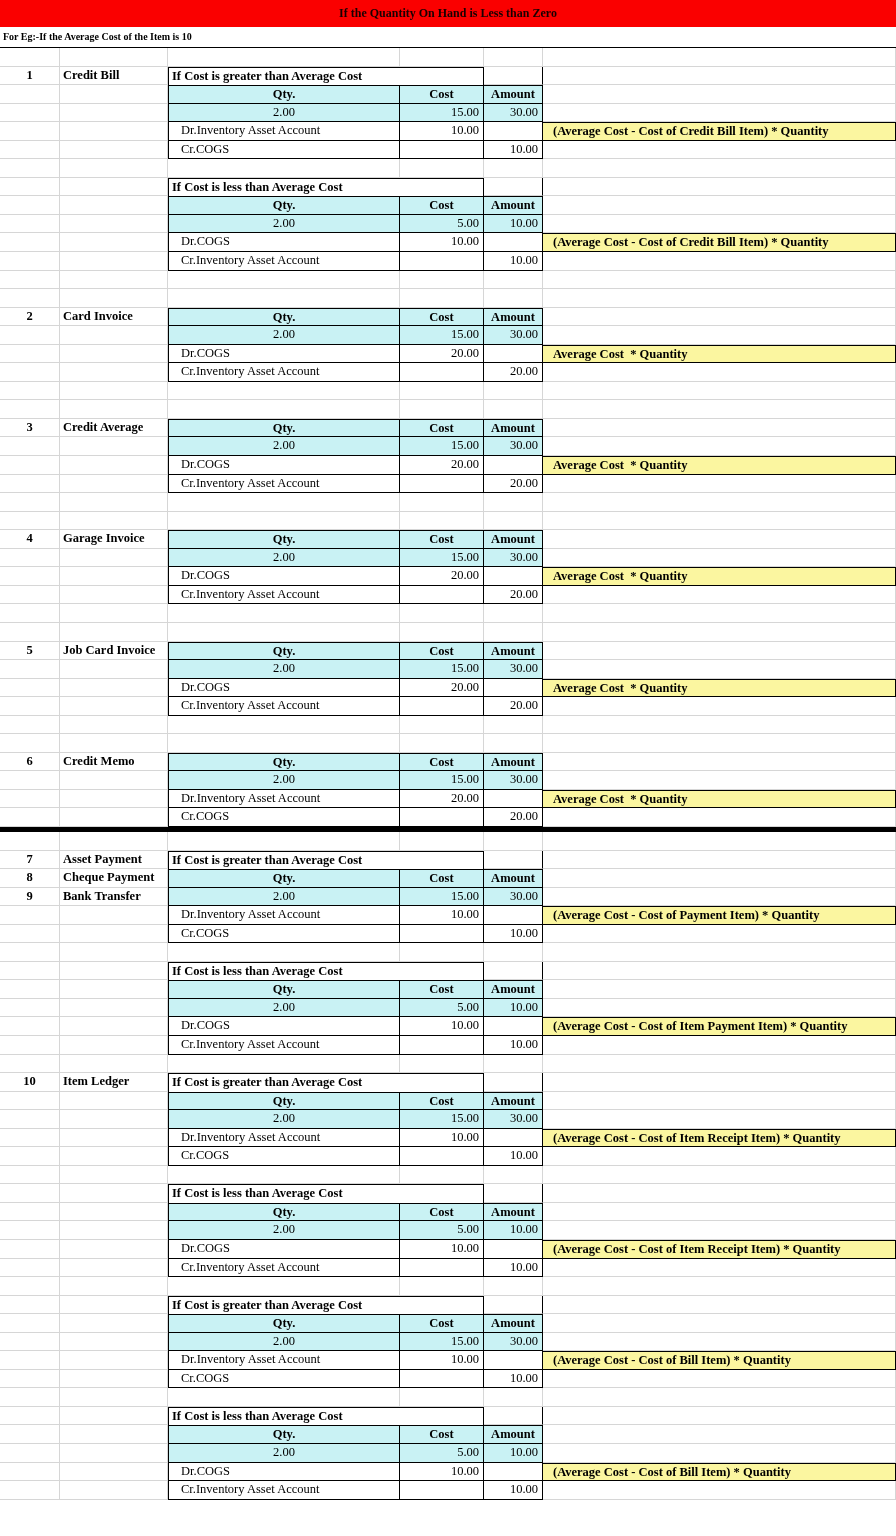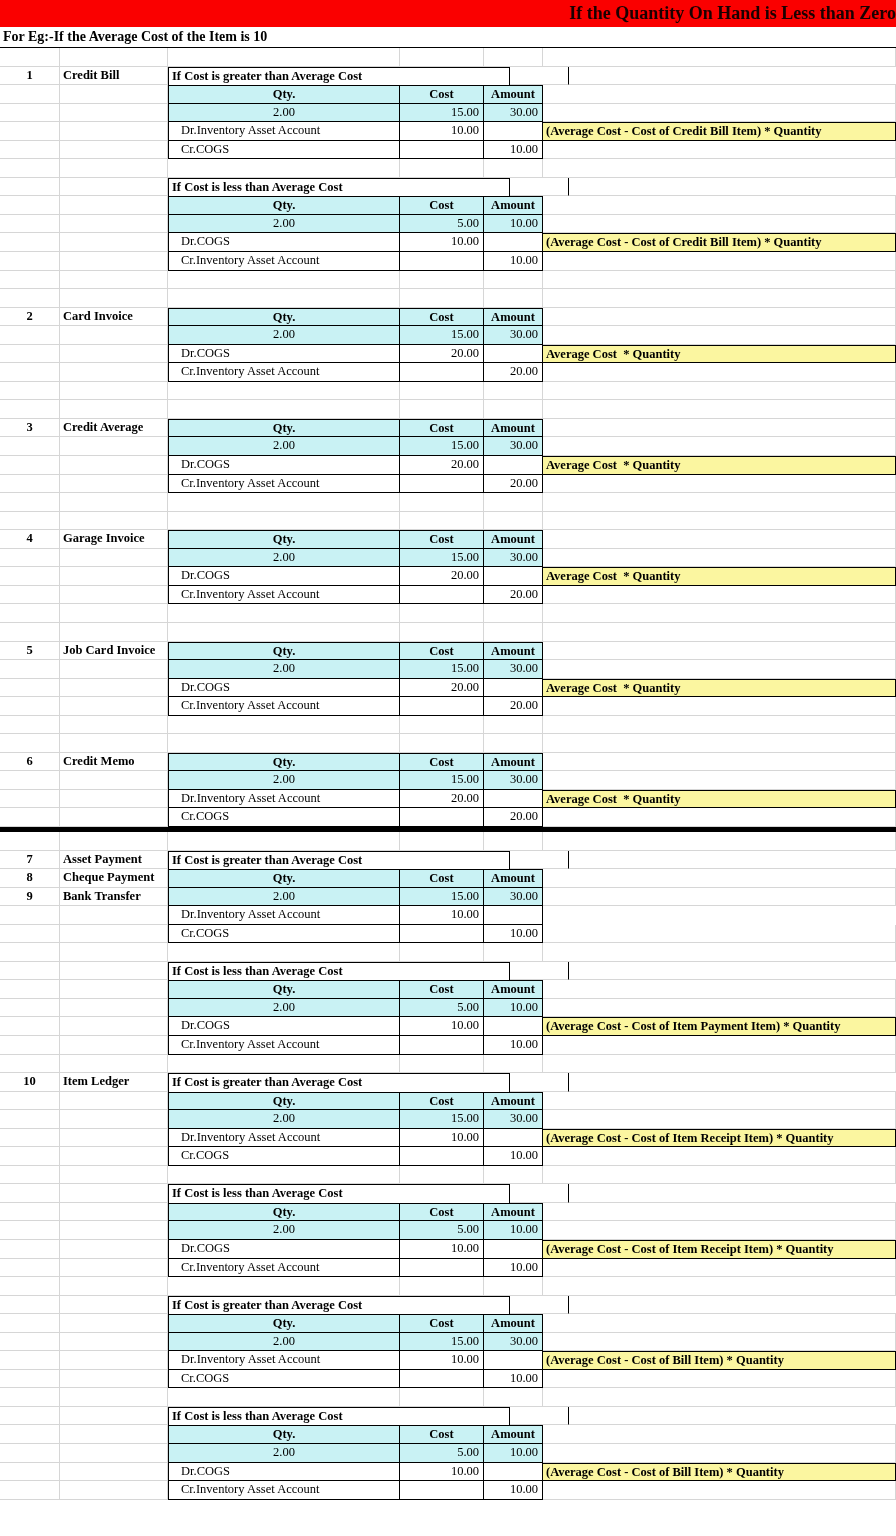--- a/index.html
+++ b/index.html
@@ -16,56 +16,56 @@
     position:relative;
   }
   .title-row{
     box-sizing:border-box;height:21px;line-height:19px;
     border:1px solid var(--blk);
     font-weight:bold;font-size:13.5px;text-align:center;
   }
   .banner-row{
     box-sizing:border-box;height:27px;line-height:27px;
     background:var(--banner-bg);
-    font-weight:bold;font-size:18px;text-align:right;color:#1a0000;
+    font-weight:bold;font-size:12px;text-align:center;color:#1a0000;
   }
   .subtitle-row{
     box-sizing:border-box;height:21px;line-height:20px;
     border-bottom:1px solid var(--blk);
-    font-weight:bold;font-size:14px;padding-left:3px;
+    font-weight:bold;font-size:10px;padding-left:3px;
   }
   .r{display:flex;height:18.55px;}
   .c{
     box-sizing:border-box;height:100%;flex:0 0 auto;
     border-right:1px solid var(--grid);border-bottom:1px solid var(--grid);
     font-size:12.5px;line-height:17.5px;overflow:hidden;white-space:nowrap;
   }
   .cA{width:60px;font-weight:bold;text-align:center;}
   .cB{width:108px;font-weight:bold;padding-left:3px;overflow:visible;}
   .cC{width:232px;}
   .cD{width:84px;}
   .cE{width:59px;}
   .cF{width:353px;}
-  .cCD{width:342px;font-family:Liberation Serif, serif;}
+  .cCD{width:316px;font-family:Liberation Serif, serif;}
   .bL{border-left:1px solid var(--blk);}
   .bR{border-right-color:var(--blk);}
   .bT{border-top:1px solid var(--blk);}
   .bB{border-bottom-color:var(--blk);}
   .cyan{background:var(--cyan);}
   .hdr{font-weight:bold;text-align:center;}
   .ctr{text-align:center;}
   .num{text-align:right;padding-right:4px;}
   .lbl{padding-left:12px;}
   .cond{
     font-weight:bold;padding-left:3px;
     border-left:1px solid var(--blk);border-top:1px solid var(--blk);
     border-right-color:var(--blk);border-bottom:0;
   }
   .note{
-    background:var(--yellow);font-weight:bold;padding-left:3px;white-space:pre;
+    background:var(--yellow);font-weight:bold;padding-left:10px;white-space:pre;
     border-top:1px solid var(--blk);border-right-color:var(--blk);border-bottom-color:var(--blk);
   }
   .divider{height:5px;background:var(--blk);}
 </style>
 </head>
 <body>
 
 <div class="page">
   <div class="banner-row">If the Quantity On Hand is Less than Zero</div>
   <div class="subtitle-row">For Eg:-If the Average Cost of the Item is 10</div>
@@ -435,20 +435,21 @@
         <div class="c cD cyan num bR bB">15.00</div>
         <div class="c cE cyan num bR bB">30.00</div>
         <div class="c cF"></div>
       </div>
       <div class="r">
         <div class="c cA"></div>
         <div class="c cB"></div>
         <div class="c cC lbl bL bR bB">Dr.Inventory Asset Account</div>
         <div class="c cD num bR bB">10.00</div>
         <div class="c cE num bR bB"></div>
+        <div class="c cF note">(Average Cost - Cost of Payment Item) * Quantity</div>
       </div>
       <div class="r">
         <div class="c cA"></div>
         <div class="c cB"></div>
         <div class="c cC lbl bL bR bB">Cr.COGS</div>
         <div class="c cD num bR bB"></div>
         <div class="c cE num bR bB">10.00</div>
         <div class="c cF"></div>
       </div>
       <div class="r">

